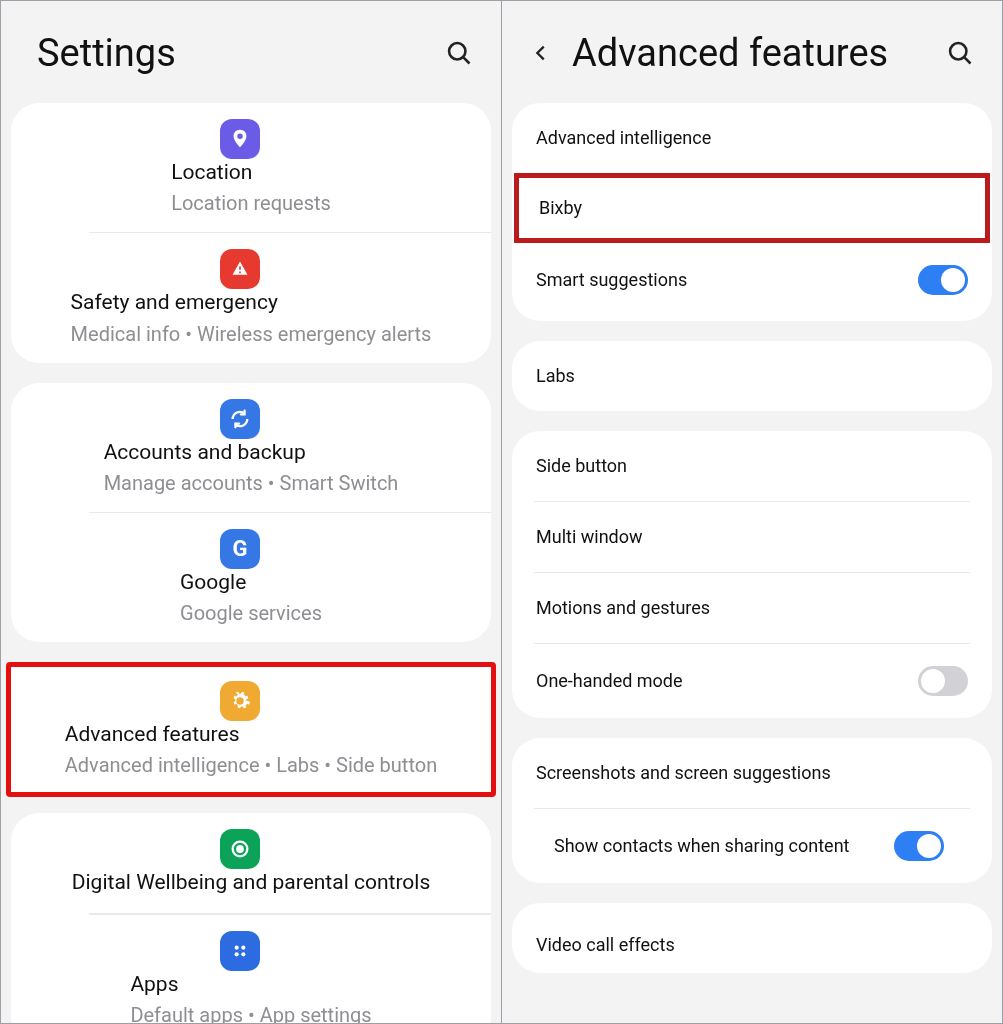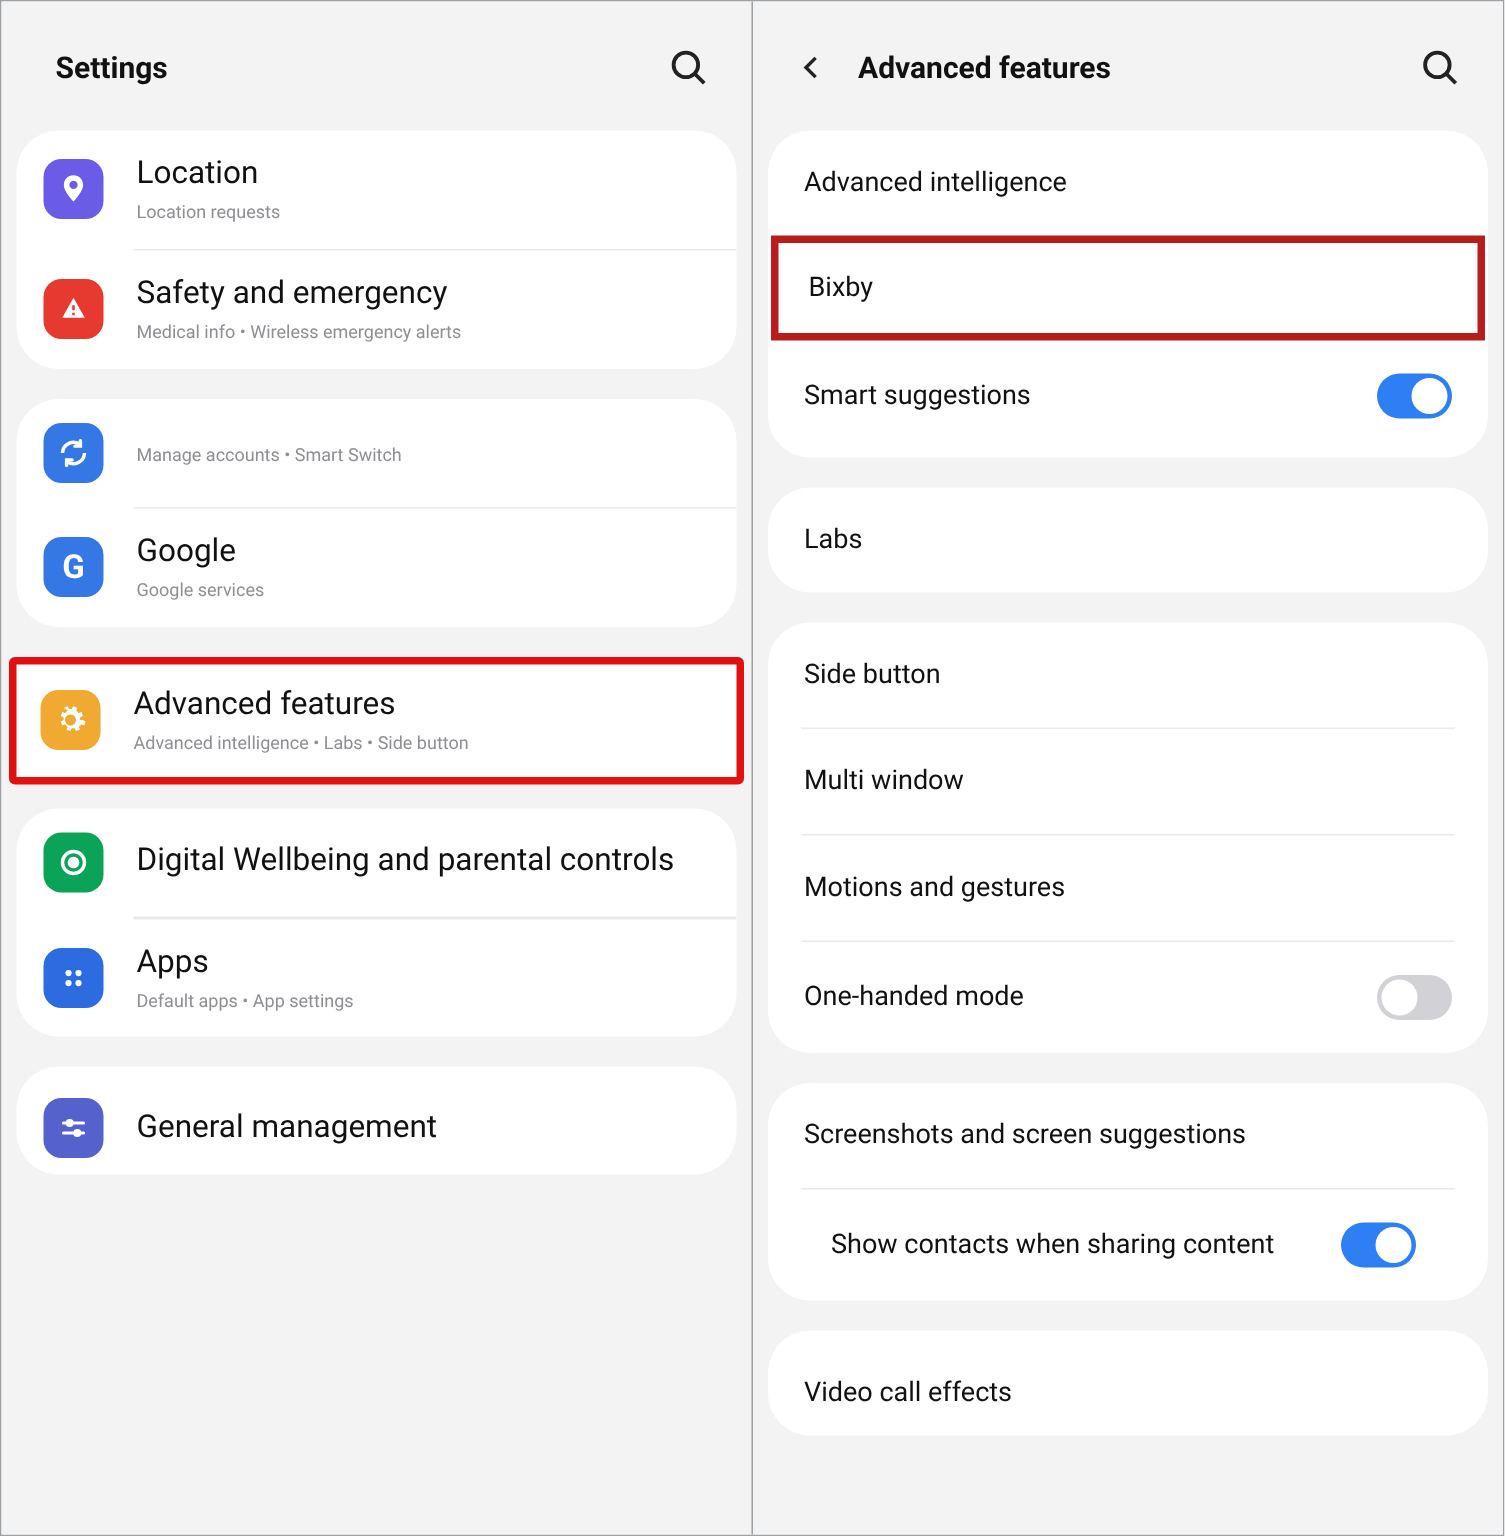--- a/index.html
+++ b/index.html
@@ -29,61 +29,62 @@
     padding: 30px 28px 28px 36px;
   }
   .header-back {
     margin-right: 20px;
     font-size: 24px;
     color: #1a1a1a;
     display: flex;
     align-items: center;
   }
   .header-title {
-    font-size: 20px;
-    font-weight: 700;
+    font-size: 38px;
+    font-weight: 400;
     color: #111;
     flex: 1;
   }
   .header-search {
     width: 28px;
     height: 28px;
     color: #1a1a1a;
   }
   .card {
     background: #fff;
     border-radius: 28px;
     margin: 0 10px 20px 10px;
     padding: 0;
     overflow: hidden;
   }
   .row {
     display: flex;
     align-items: center;
     padding: 16px 18px 16px 18px;
     min-height: 72px;
+    flex-direction: column;
   }
   .row-icon {
     width: 40px;
     height: 40px;
     border-radius: 12px;
     margin-right: 22px;
     flex-shrink: 0;
     display: flex;
     align-items: center;
     justify-content: center;
   }
   .row-body { flex: 1; min-width: 0; }
   .row-title {
     font-size: 21px;
     color: #111;
     line-height: 1.3;
   }
   .row-sub {
-    font-size: 12px;
+    font-size: 20px;
     color: #8e8e93;
     margin-top: 4px;
     line-height: 1.3;
   }
   .divider {
     height: 1px;
     background: #e9e9e9;
     margin-left: 78px;
   }
   .divider-full {
@@ -194,20 +195,21 @@
 
     <div class="card">
       <div class="row">
         <div class="row-icon ic-blue">
           <svg viewBox="0 0 24 24" width="22" height="22" fill="none" stroke="#fff" stroke-width="2.5">
               <path d="M4 12a8 8 0 0113-6M20 12a8 8 0 01-13 6"></path>
               <path d="M17 3v4h-4M7 21v-4h4" stroke-linecap="round"></path>
             </svg>
         </div>
         <div class="row-body">
+          <div class="row-title">Accounts and backup</div>
           <div class="row-sub">Manage accounts  •  Smart Switch</div>
         </div>
       </div>
       <div class="divider"></div>
       <div class="row">
         <div class="row-icon ic-gblue" style="font-weight:700;color:#fff;font-size:22px;">G</div>
         <div class="row-body">
           <div class="row-title">Google</div>
           <div class="row-sub">Google services</div>
         </div>

